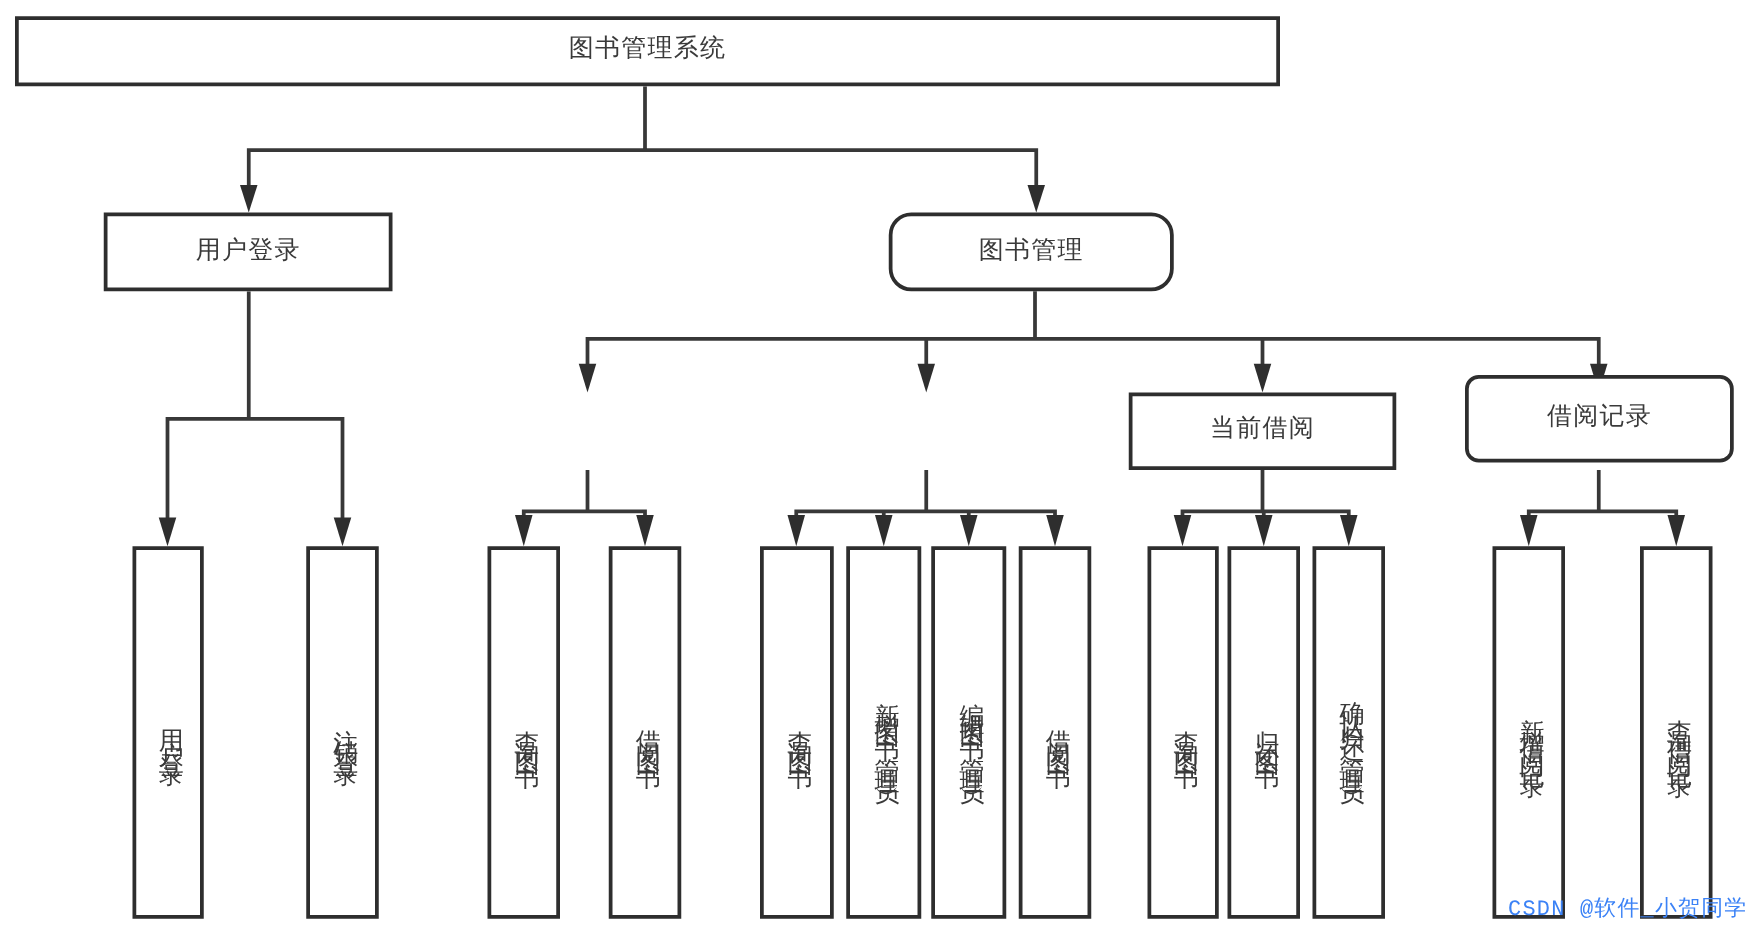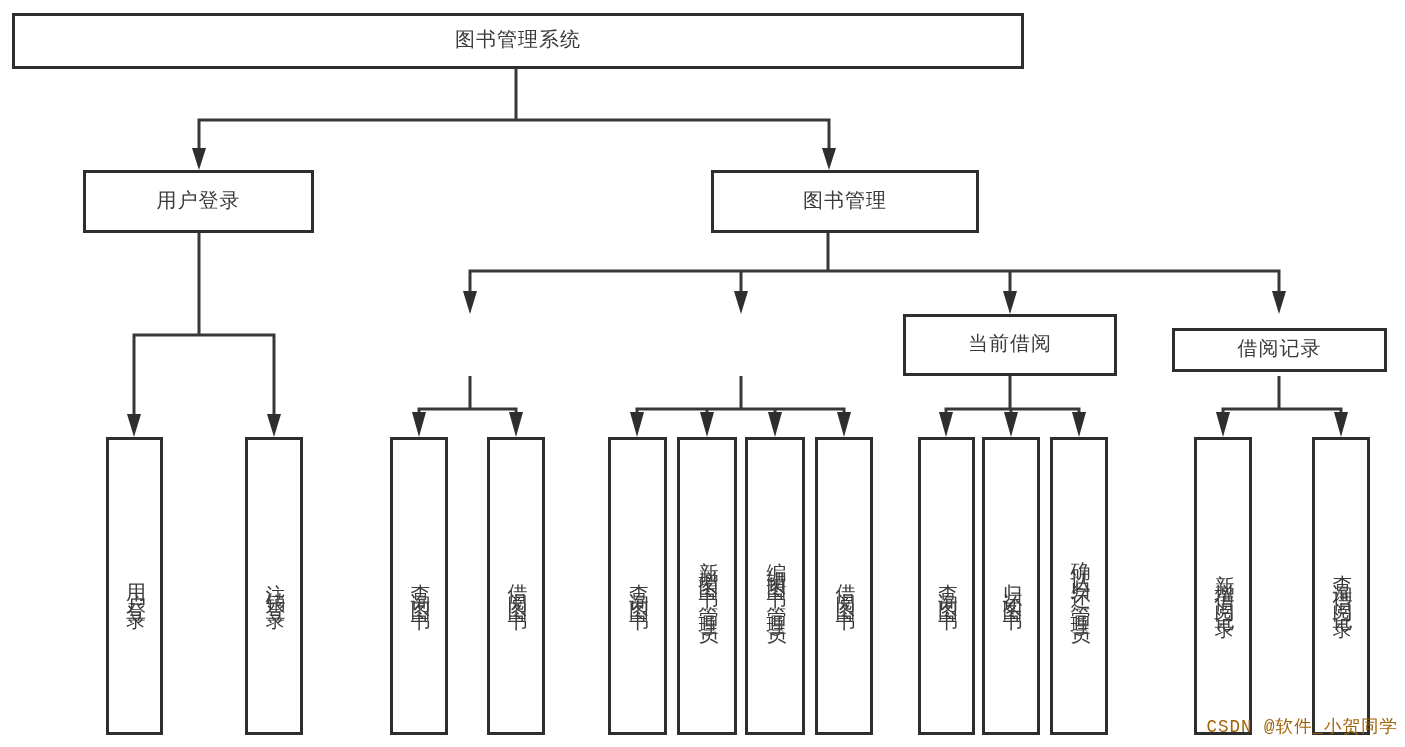--- a/index.html
+++ b/index.html
@@ -30,21 +30,21 @@
     writing-mode:vertical-rl;
     text-orientation:mixed;
     letter-spacing:9px;
     font-size:20px;
   }
   .watermark{
     position:absolute;
     right:7px;
     top:714px;
     z-index:3;
-    color:#a16207;
+    color:#3b82f6;
     font-size:17.5px;
     letter-spacing:1px;
     white-space:nowrap;
   }
 </style>
 </head>
 <body>
 
 <div class="stage">
 
@@ -84,24 +84,24 @@
       <polygon points="1004,412 1018,412 1011,437"></polygon>
       <polygon points="1072,412 1086,412 1079,437"></polygon>
       <polygon points="1216,412 1230,412 1223,437"></polygon>
       <polygon points="1334,412 1348,412 1341,437"></polygon>
     </g>
   </svg>
 
   <div class="node" style="left:12px;top:13px;width:1012px;height:56px;">图书管理系统</div>
 
   <div class="node" style="left:83px;top:170px;width:231px;height:63px;">用户登录</div>
-  <div class="node" style="left:711px;top:170px;width:268px;height:63px;">图书管理</div>
+  <div class="node" style="left:711px;top:170px;width:228px;height:63px;border-radius:18px;">图书管理</div>
 
   <div class="node" style="left:903px;top:314px;width:214px;height:62px;">当前借阅</div>
-  <div class="node" style="left:1172px;top:328px;width:215px;height:44px;">借阅记录</div>
+  <div class="node" style="left:1172px;top:300px;width:215px;height:70px;border-radius:11px;">借阅记录</div>
 
   <div class="node vnode" style="left:106px;top:437px;width:57px;height:298px;">用户登录</div>
   <div class="node vnode" style="left:245px;top:437px;width:58px;height:298px;">注销登录</div>
 
   <div class="node vnode" style="left:390px;top:437px;width:58px;height:298px;">查询图书</div>
   <div class="node vnode" style="left:487px;top:437px;width:58px;height:298px;">借阅图书</div>
 
   <div class="node vnode" style="left:608px;top:437px;width:59px;height:298px;">查询图书</div>
   <div class="node vnode" style="left:677px;top:437px;width:60px;height:298px;">新增图书（管理员）</div>
   <div class="node vnode" style="left:745px;top:437px;width:60px;height:298px;">编辑图书（管理员）</div>

